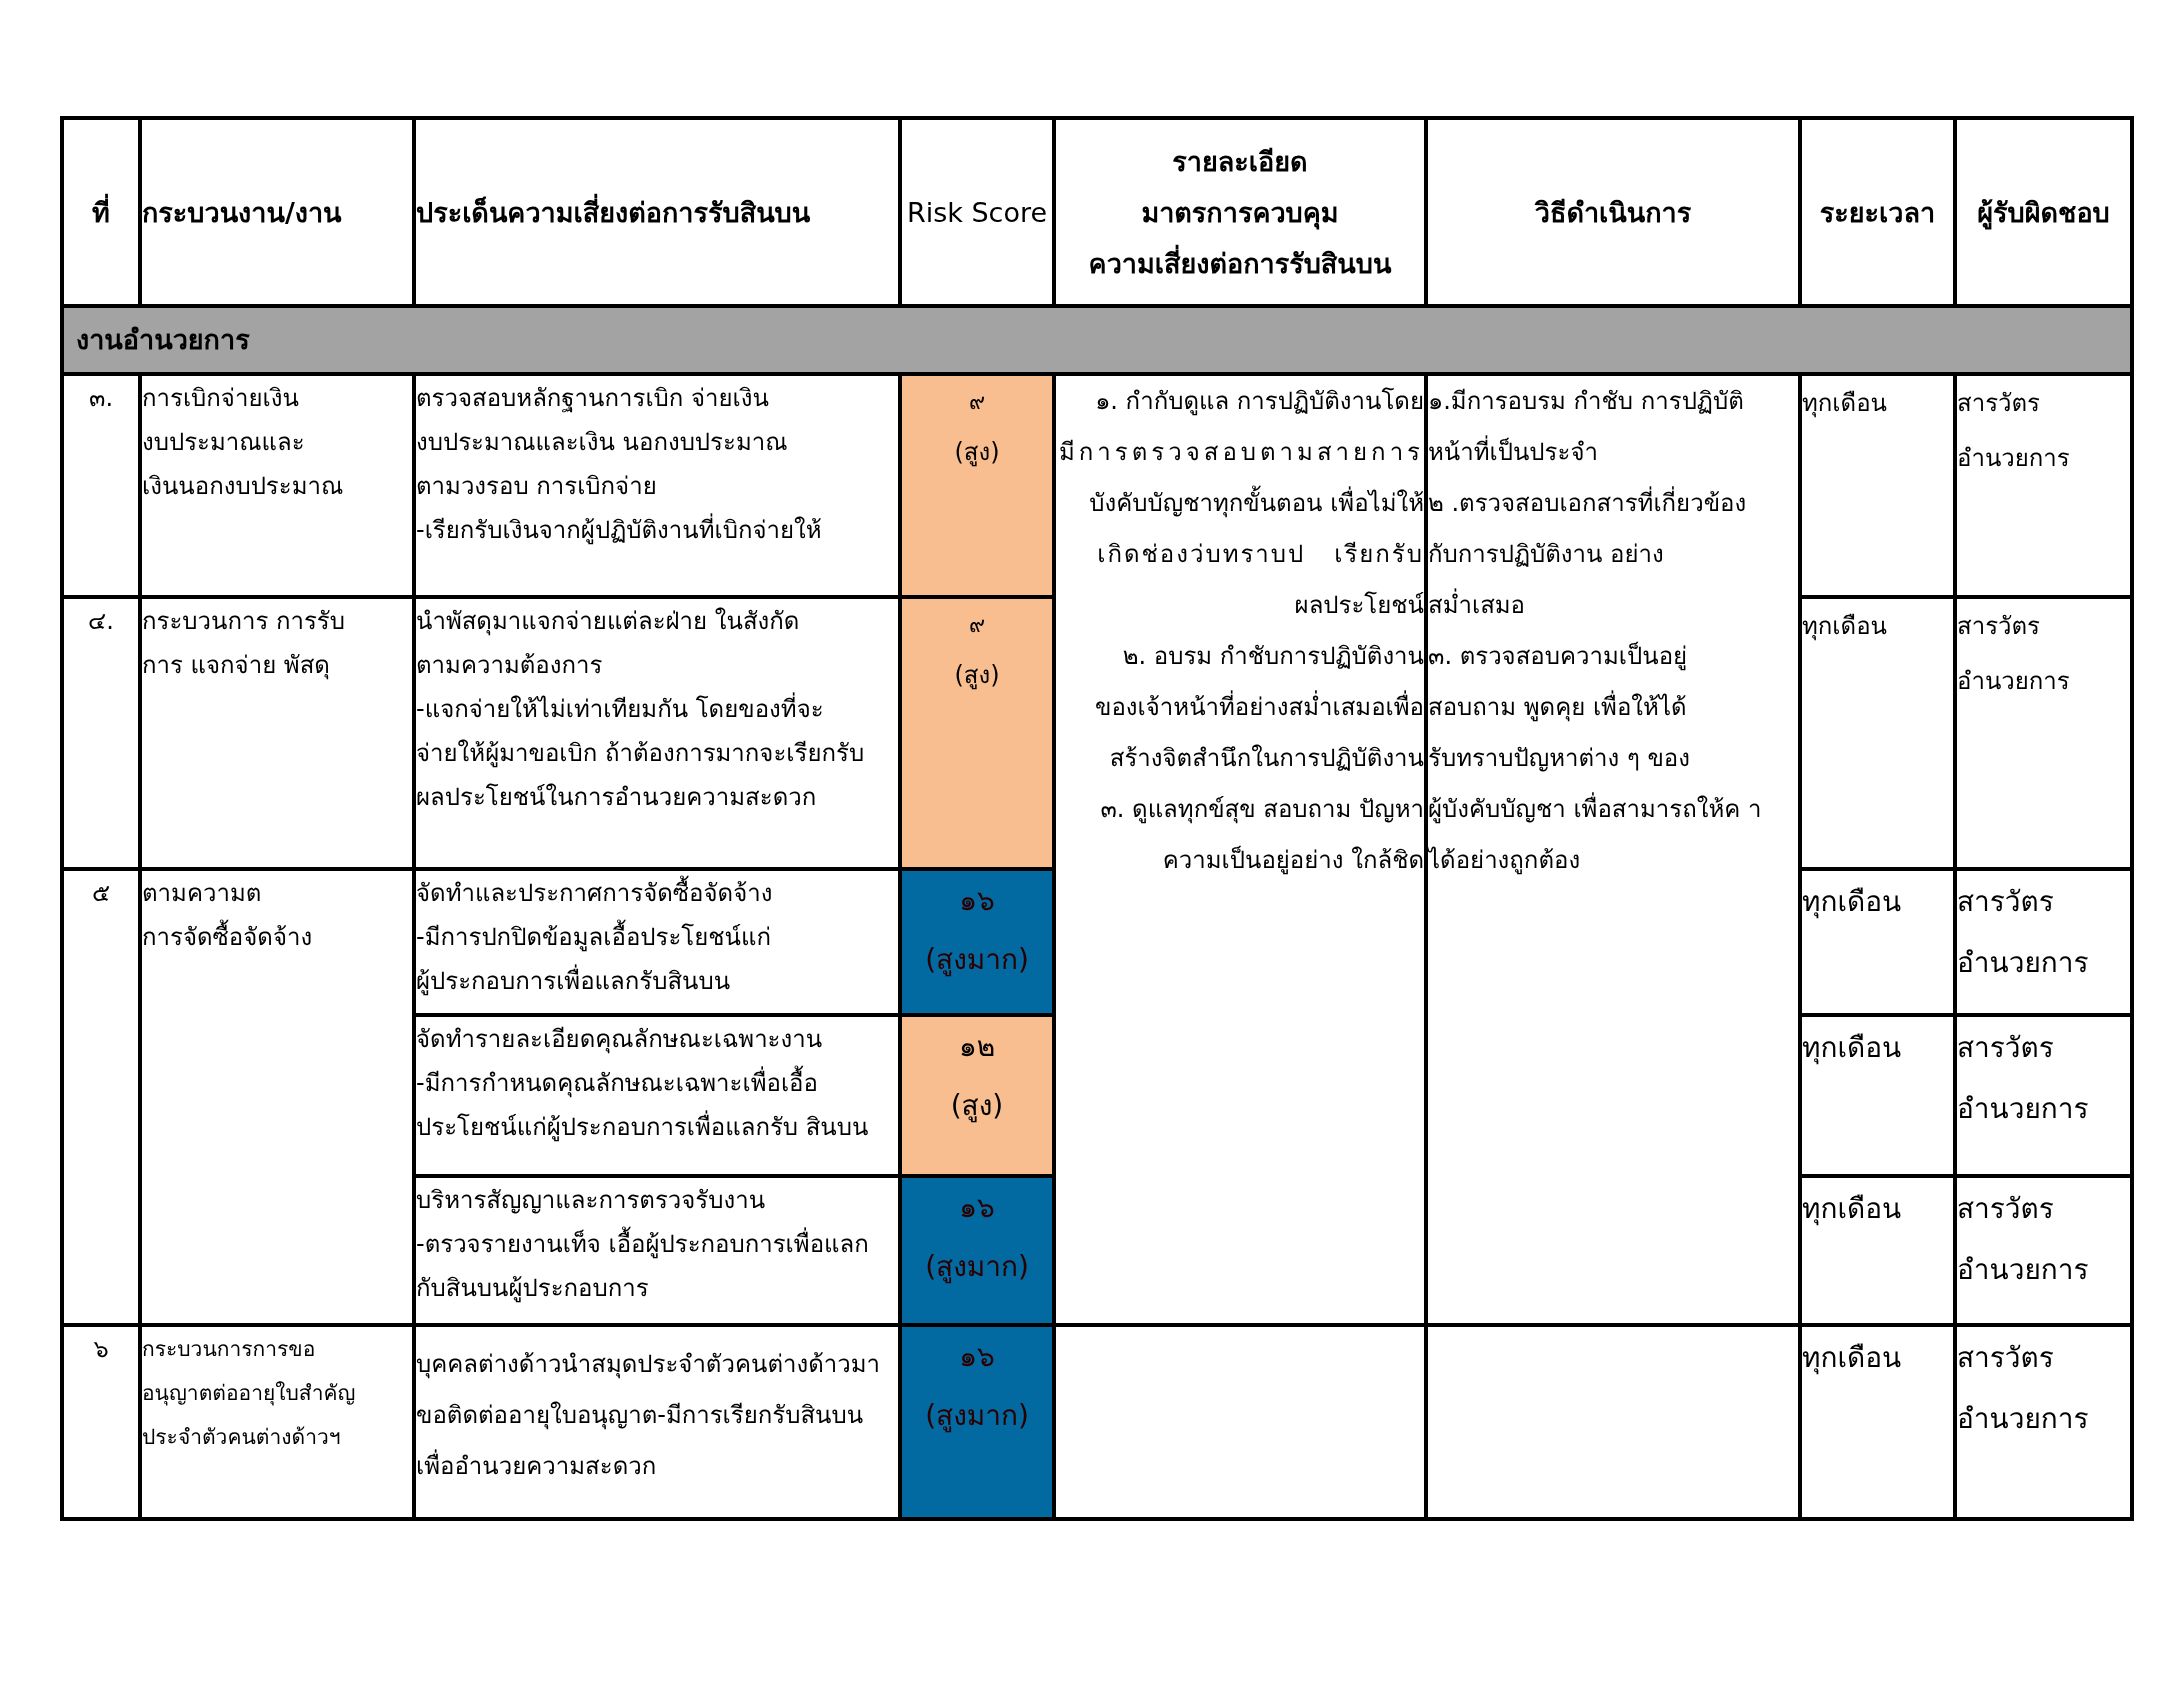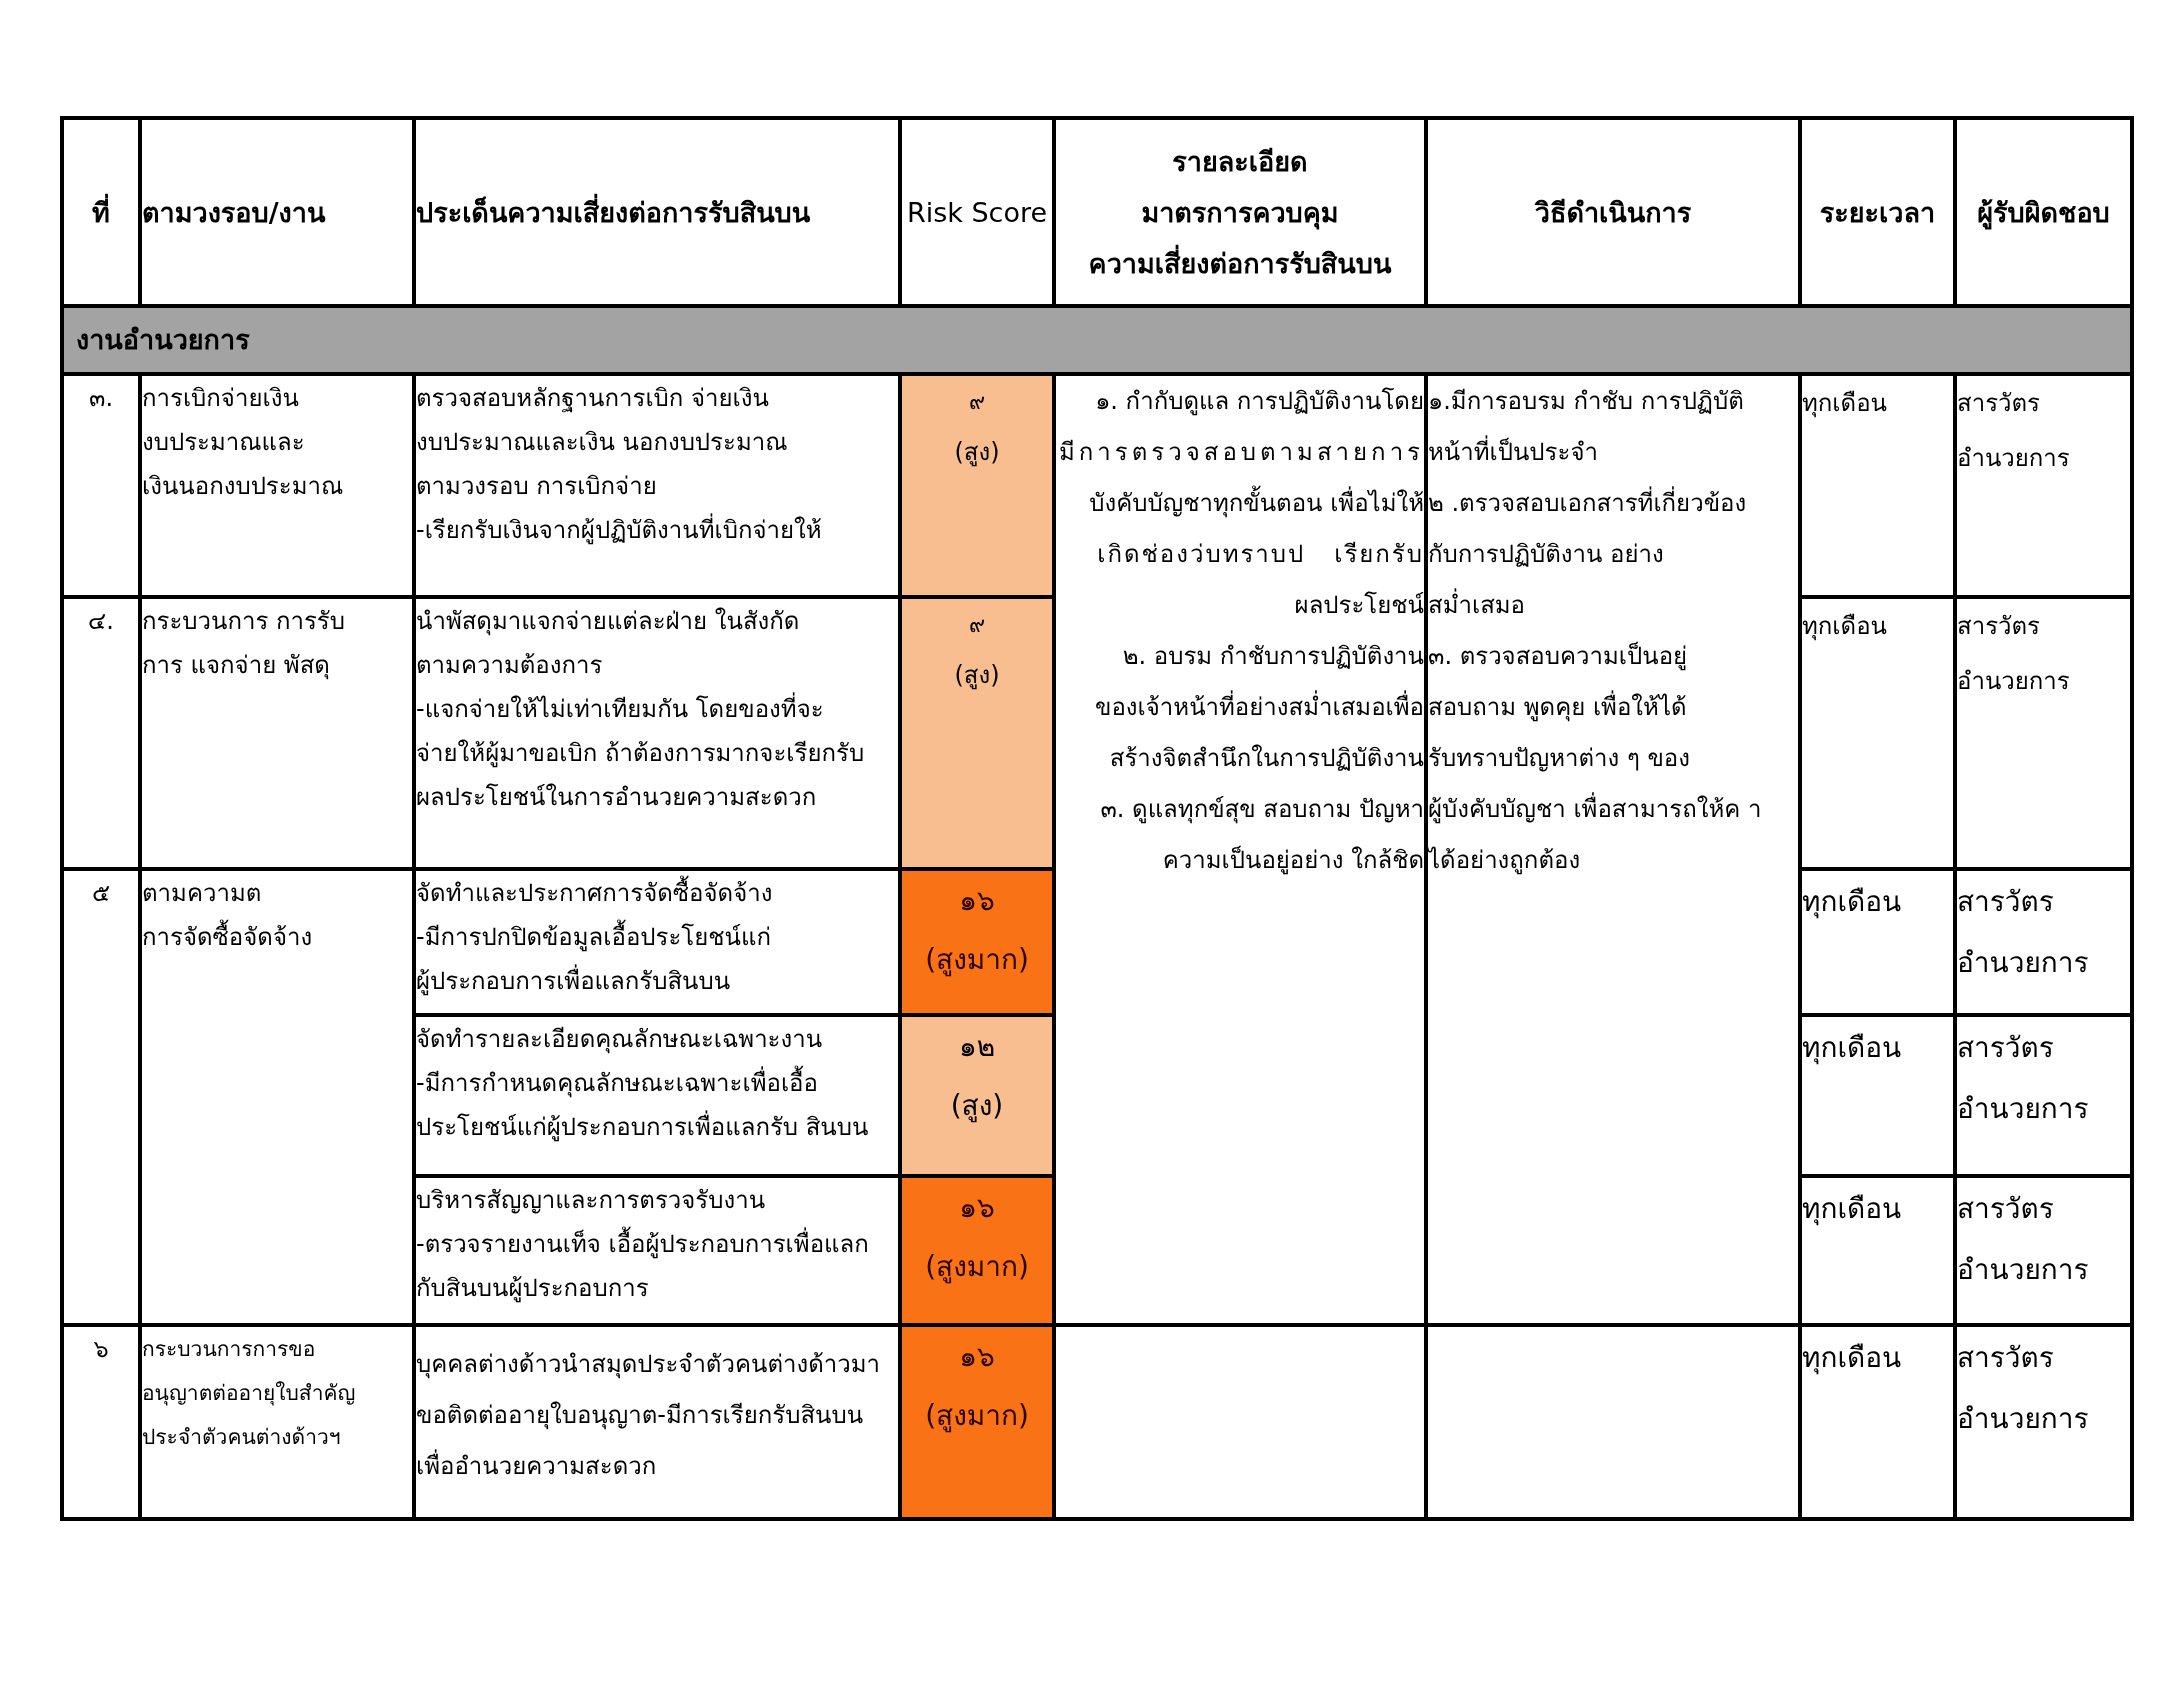--- a/index.html
+++ b/index.html
@@ -13,21 +13,21 @@
   th .stack div { line-height: 51px; }
   tr.section td { background: #a3a3a3; font-weight: bold; font-size: 27px; vertical-align: middle;
                   padding-left: 12px; height: 64px; }
   td { font-size: 24px; line-height: 44px; }
   td.no { text-align: center; padding-top: 14px; }
   td.proc { padding: 14px 10px 0 14px; }
   td.issue { padding: 6px 10px 0 14px; margin-left: 47px; }
   td.score { text-align: center; padding-top: 16px; line-height: 51px; }
   td.score .val { font-size: 22px; }
   td.score.high { background: #F8BE90; }
-  td.score.veryhigh { background: #f97316; }
+  td.score.veryhigh { background: #0369a1; }
   td.score.veryhigh span { color: #2a0000; }
   td.score.big { line-height: 59px; font-size: 28px; }
   td.ctrl { padding: 14px 10px 0 14px; line-height: 51px; text-align: right; }
   td.method { padding: 14px 10px 0 14px; line-height: 51px; }
   td.period, td.owner { text-align: left; padding-top: 16px; line-height: 55px; }
   td.period.big, td.owner.big { font-size: 28px; line-height: 61px; }
   .line { display: block; white-space: nowrap; }
 </style>
 </head>
 <body>
@@ -39,21 +39,21 @@
       <col style="width:486px">
       <col style="width:154px">
     <col style="width:372px">
       <col style="width:374px">
       <col style="width:155px">
       <col style="width:177px">
   </colgroup>
   <tbody>
       <tr style="height:188px">
     <th>ที่</th>
-    <th class="left">ตามวงรอบ/งาน</th>
+    <th class="left">กระบวนงาน/งาน</th>
     <th class="left">ประเด็นความเสี่ยงต่อการรับสินบน</th>
     <th style="font-weight:normal">Risk Score</th>
     <th>
       <div class="stack">
         <div>รายละเอียด</div>
         <div>มาตรการควบคุม</div>
         <div>ความเสี่ยงต่อการรับสินบน</div>
       </div>
     </th>
     <th>วิธีดำเนินการ</th>

